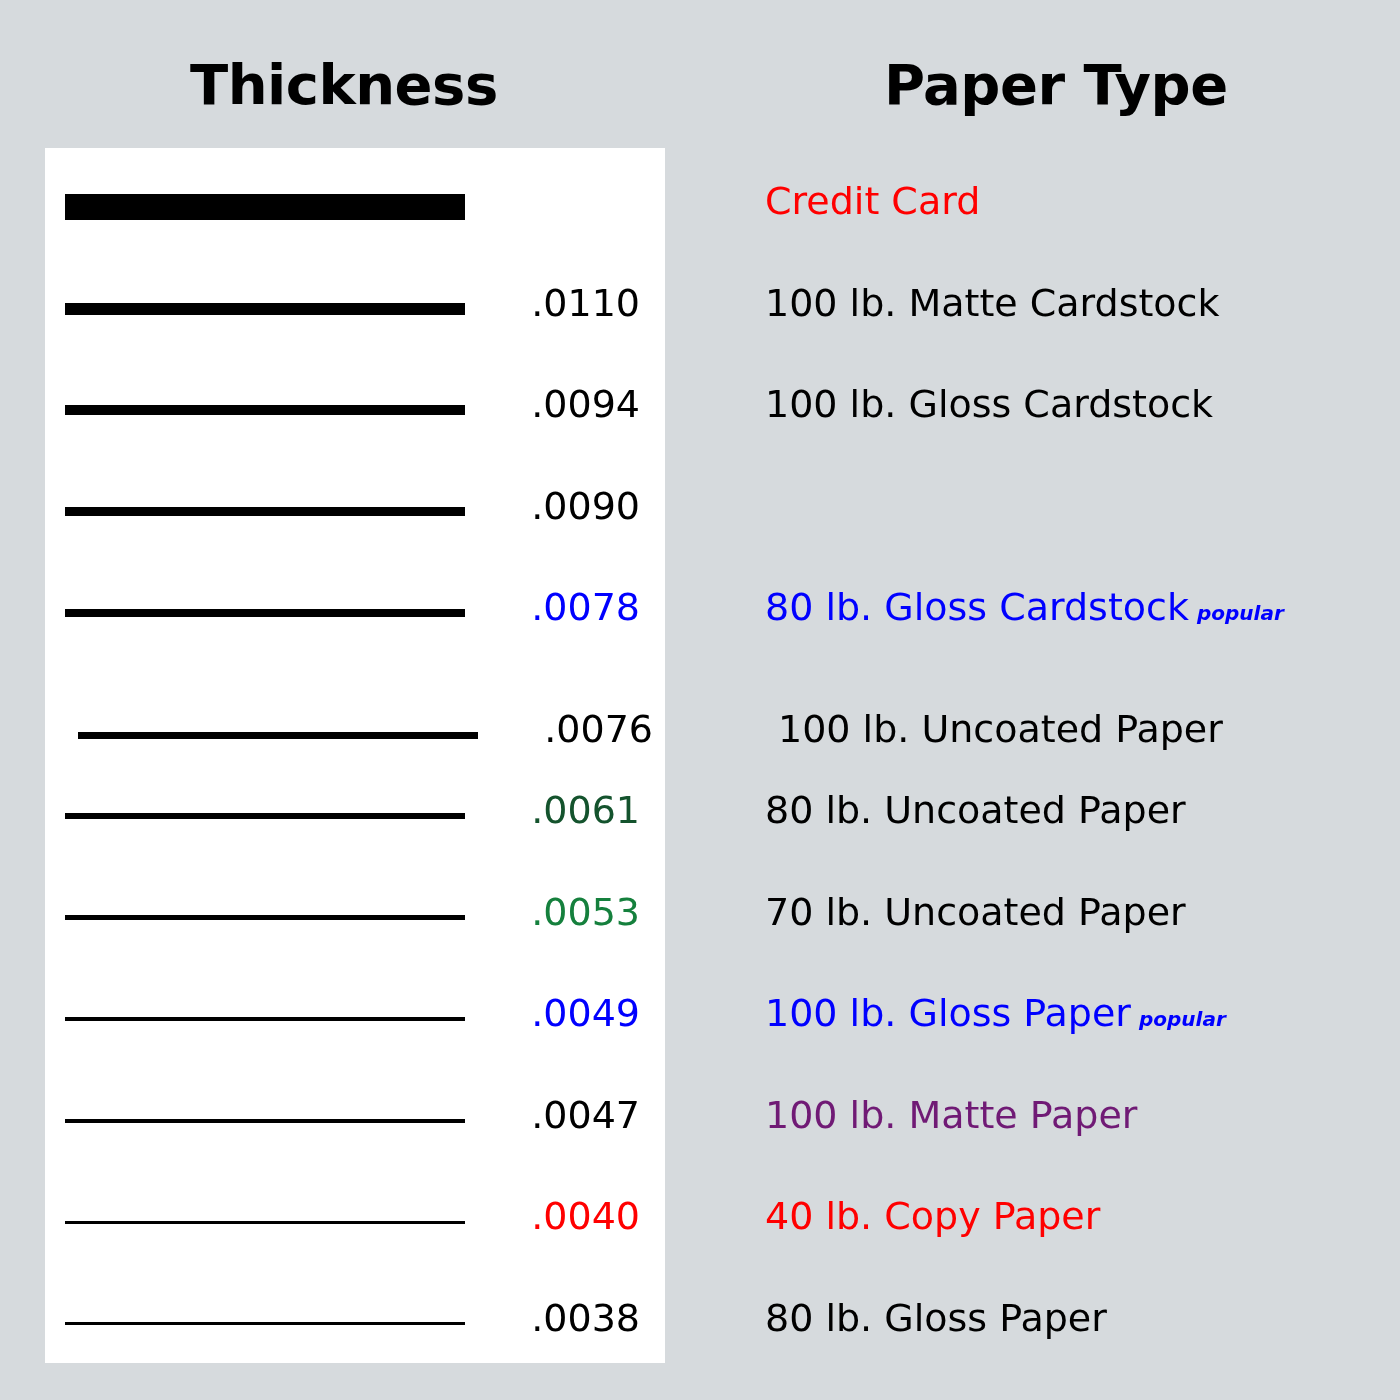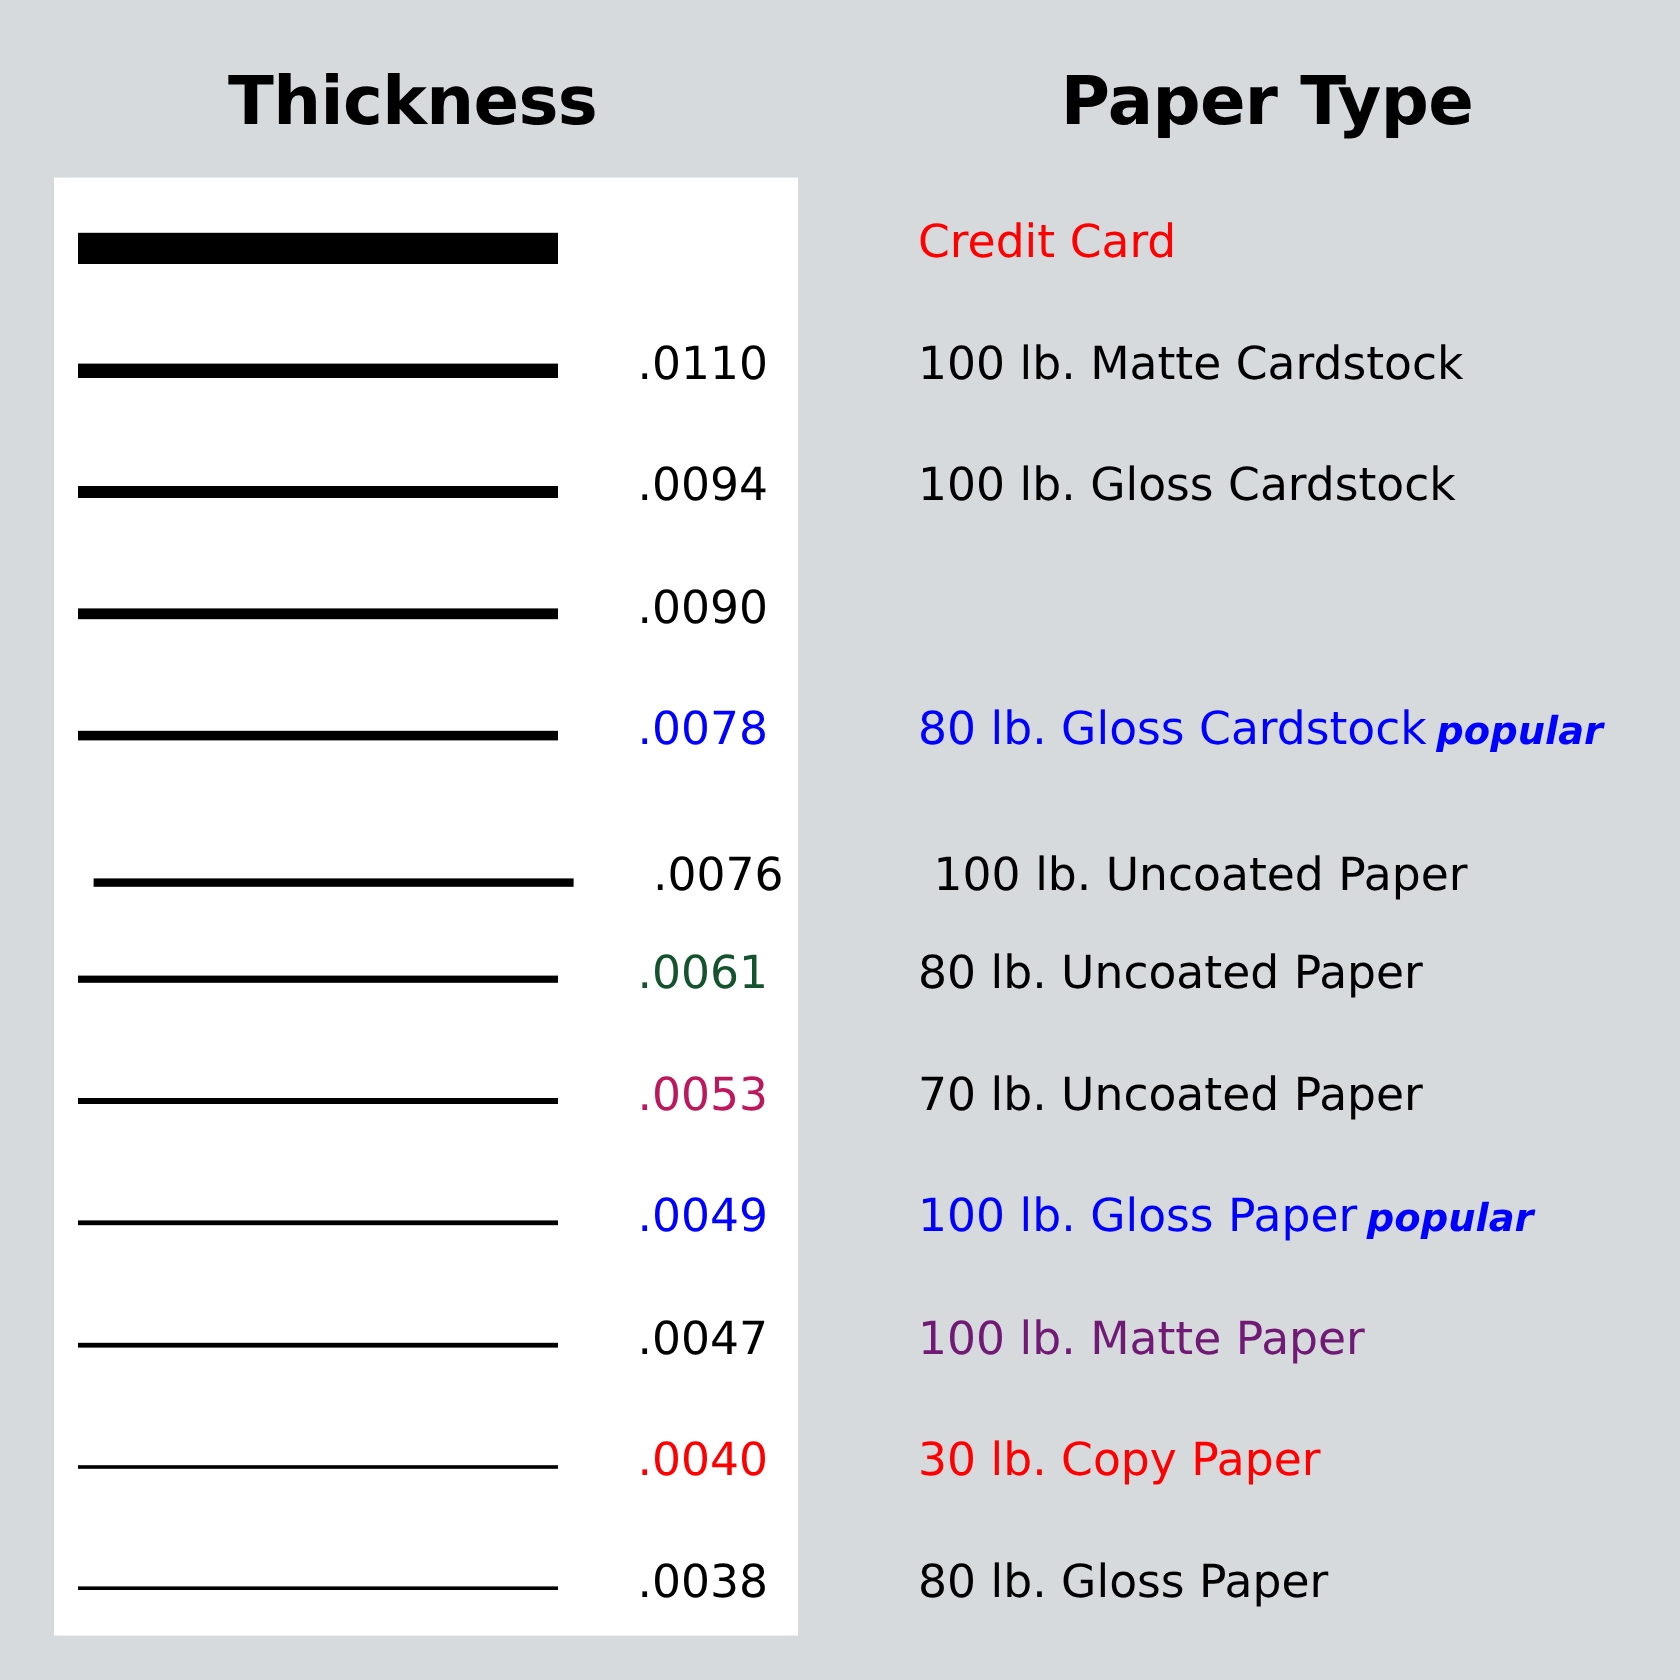--- a/index.html
+++ b/index.html
@@ -76,21 +76,21 @@
   }
   .label {
     position: absolute;
     left: 765px;
     font-size: 38px;
     line-height: 102px;
     color: #000;
     white-space: nowrap;
   }
   .label .tag {
-    font-size: 32px;
+    font-size: 20px;
     font-style: italic;
     font-weight: bold;
     margin-left: 8px;
   }
 </style>
 </head>
 <body>
 
 <div class="headers">
   <div class="header-title" id="header-thickness">Thickness</div>
@@ -144,21 +144,21 @@
       <div class="bar-wrap">
         <div class="bar" style="height: 6px; top: 54px;"></div>
       </div>
       <div class="value" style="color: #14532d;">.0061</div>
       <div class="label" style="color: rgb(0, 0, 0);"><span>80 lb. Uncoated Paper</span></div>
     </div>
     <div class="row" style="top: 860.5px;">
       <div class="bar-wrap">
         <div class="bar" style="height: 5px; top: 54.5px;"></div>
       </div>
-      <div class="value" style="color: #be185d;">.0053</div>
+      <div class="value" style="color: #15803d;">.0053</div>
       <div class="label" style="color: rgb(0, 0, 0);"><span>70 lb. Uncoated Paper</span></div>
     </div>
     <div class="row" style="top: 962px;">
       <div class="bar-wrap">
         <div class="bar" style="height: 4px; top: 55px;"></div>
       </div>
       <div class="value" style="color: rgb(0, 0, 255);">.0049</div>
       <div class="label" style="color: rgb(0, 0, 255);"><span>100 lb. Gloss Paper</span><span class="tag">popular</span></div>
     </div>
     <div class="row" style="top: 1063.5px;">
@@ -166,21 +166,21 @@
         <div class="bar" style="height: 4px; top: 55px;"></div>
       </div>
       <div class="value" style="color: rgb(0, 0, 0);">.0047</div>
       <div class="label" style="color: #701a75;"><span>100 lb. Matte Paper</span></div>
     </div>
     <div class="row" style="top: 1165px;">
       <div class="bar-wrap">
         <div class="bar" style="height: 3px; top: 55.5px;"></div>
       </div>
       <div class="value" style="color: rgb(255, 0, 0);">.0040</div>
-      <div class="label" style="color: rgb(255, 0, 0);"><span>30 lb. Copy Paper</span></div>
+      <div class="label" style="color: rgb(255, 0, 0);"><span>40 lb. Copy Paper</span></div>
     </div>
     <div class="row" style="top: 1266.5px;">
       <div class="bar-wrap">
         <div class="bar" style="height: 3px; top: 55.5px;"></div>
       </div>
       <div class="value" style="color: rgb(0, 0, 0);">.0038</div>
       <div class="label" style="color: rgb(0, 0, 0);"><span>80 lb. Gloss Paper</span></div>
     </div>
   </div>
 

